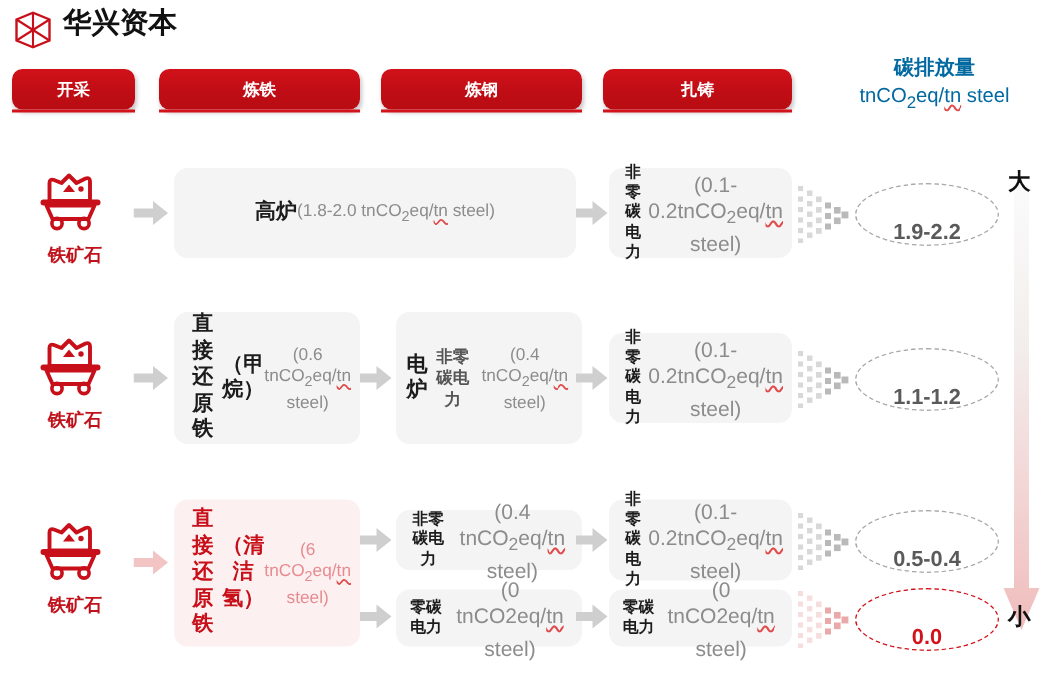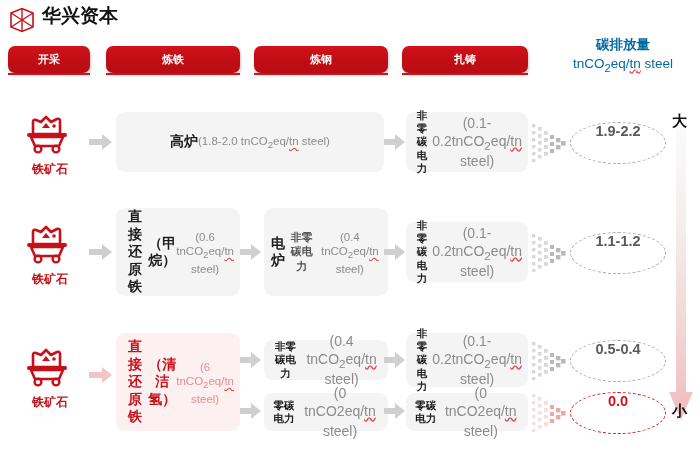--- a/index.html
+++ b/index.html
@@ -61,21 +61,21 @@
 
   
   .garrow{position:absolute;}
 
   
   .dotarrow{position:absolute;}
 
   
   .ellipse{
     position:absolute;border-radius:50%;
-    display:flex;align-items:flex-start;justify-content:center;
+    display:flex;align-items:flex-end;justify-content:center;
     font-size:14.5px;font-weight:bold;color:#5a5a5a;
     border:1.4px dashed #a8a8a8;background:#fff;
     font-family:"Liberation Sans",sans-serif;
   }
   .ellipse.red{border-color:#d3131c;color:#d3131c;}
 
   
   #mag-arrow{left:668px;top:124px;width:26px;height:300px;}
   .mag-label{position:absolute;left:672px;font-size:15px;font-weight:bold;color:#111;
              font-family:"DejaVu Sans","Liberation Sans",sans-serif;}

